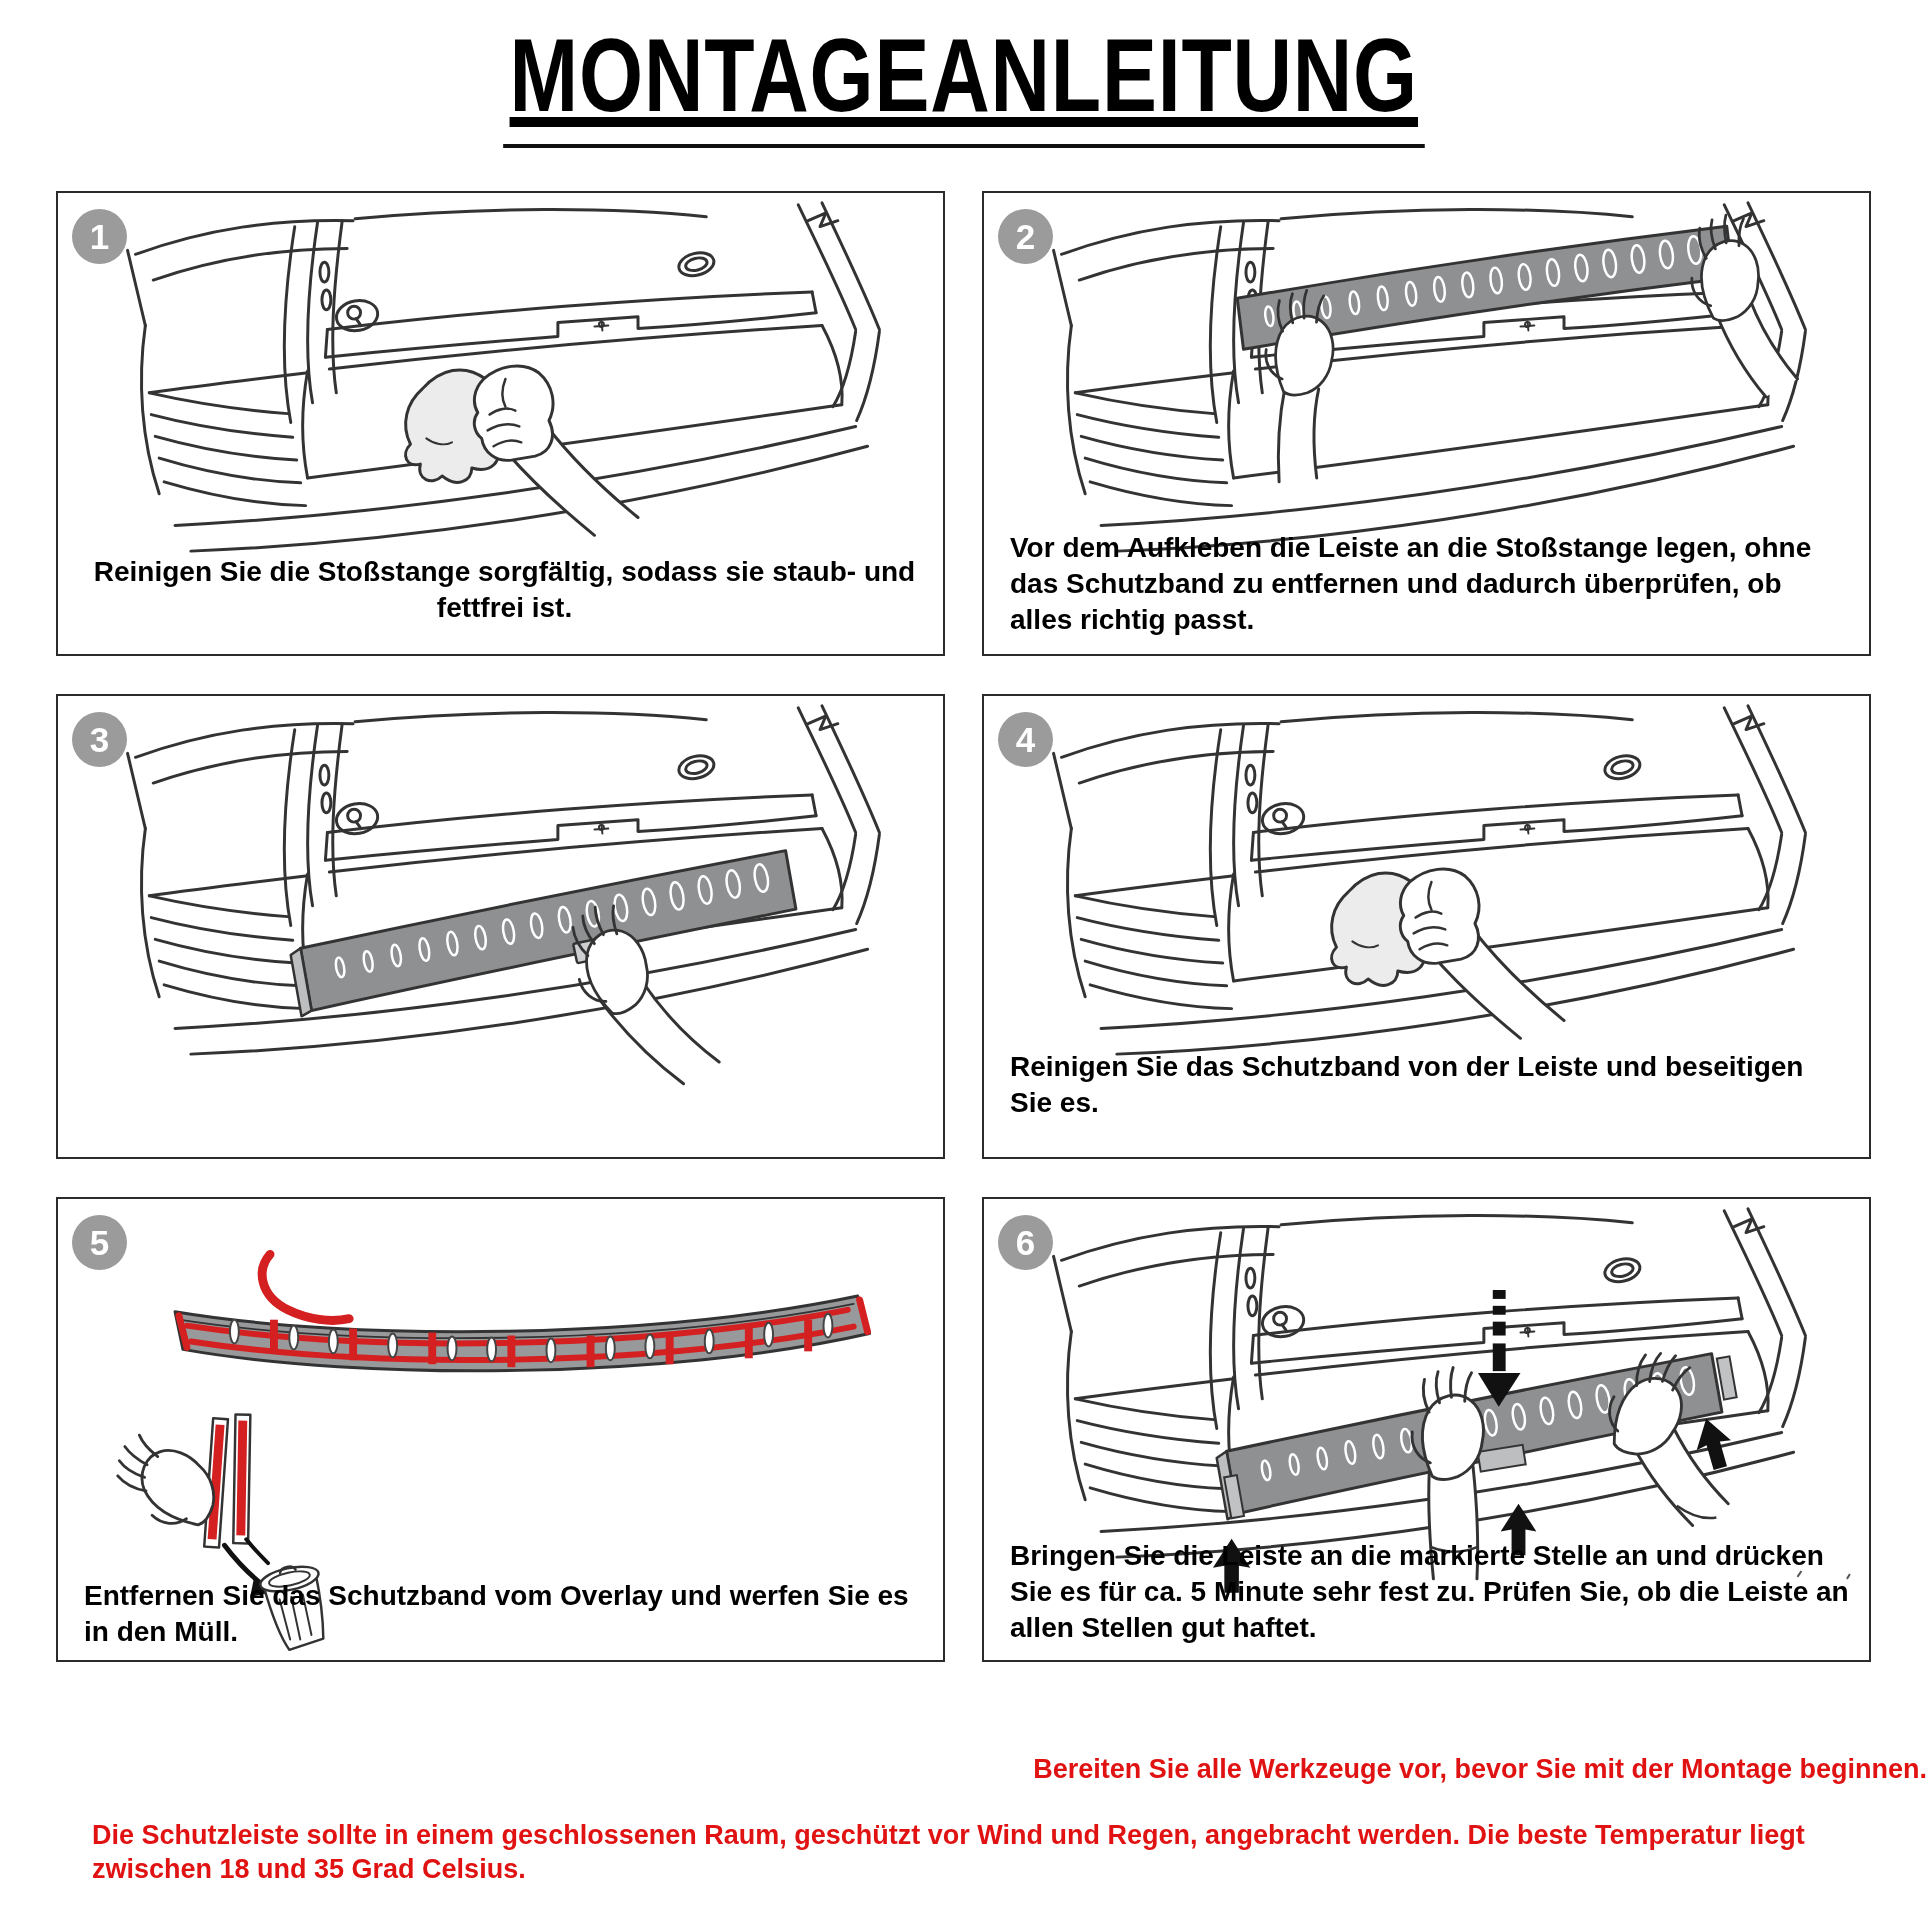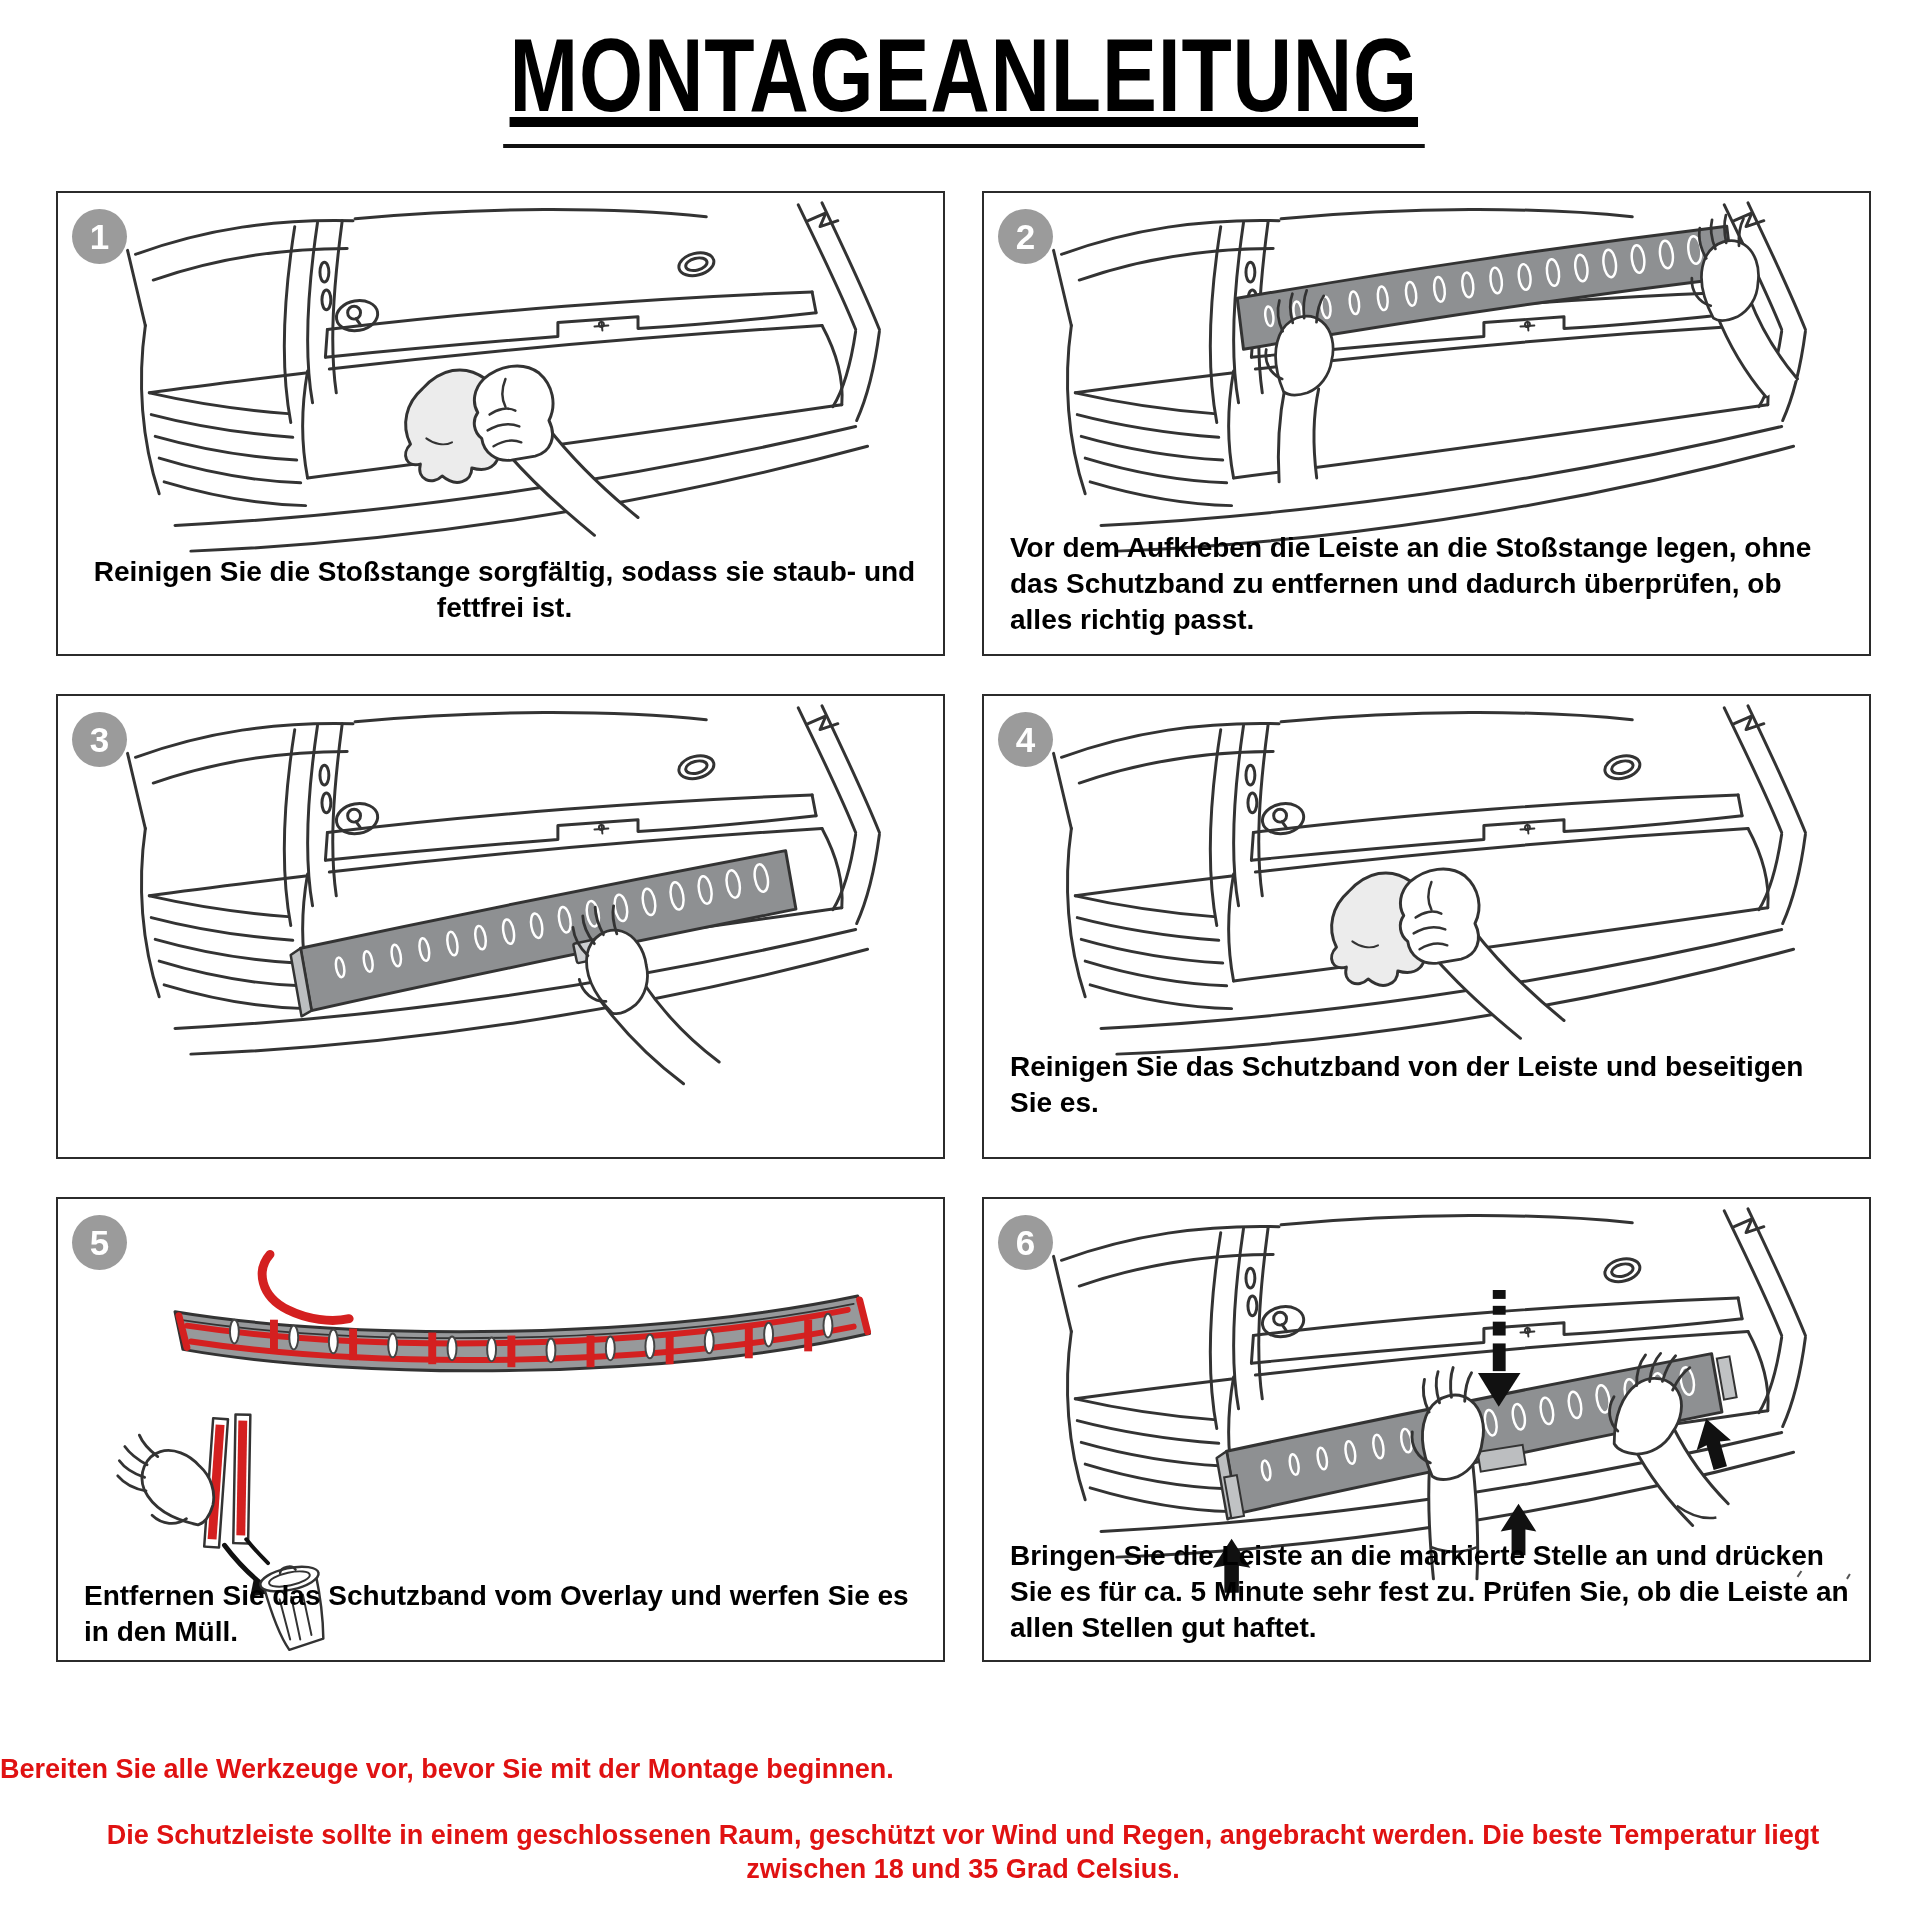--- a/index.html
+++ b/index.html
@@ -60,26 +60,26 @@
     color:#000;
   }
   .cap-b28{bottom:28px;text-align:center;}
   .cap-b16{bottom:16px;}
   .cap-b36{bottom:36px;}
   .cap-b10{bottom:10px;}
   .cap-b14{bottom:14px;}
   
   .footer-line1{
     position:absolute;top:1754px;left:0;width:100%;
-    text-align:left;margin:0;
+    text-align:right;margin:0;
     font-size:27px;font-weight:bold;color:#e01212;
   }
   .footer-line2{
     position:absolute;top:1818px;left:92px;width:1742px;
-    text-align:center;margin:0;
+    text-align:left;margin:0;
     font-size:27px;font-weight:bold;color:#e01212;
     line-height:34px;
   }
   .defs-svg{position:absolute;width:0;height:0;overflow:hidden;}
 </style>
 </head>
 <body>
 
 <svg class="defs-svg" aria-hidden="true">
   <defs>

